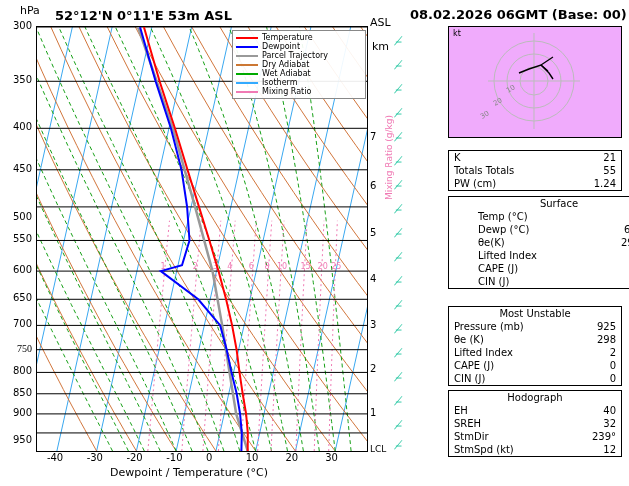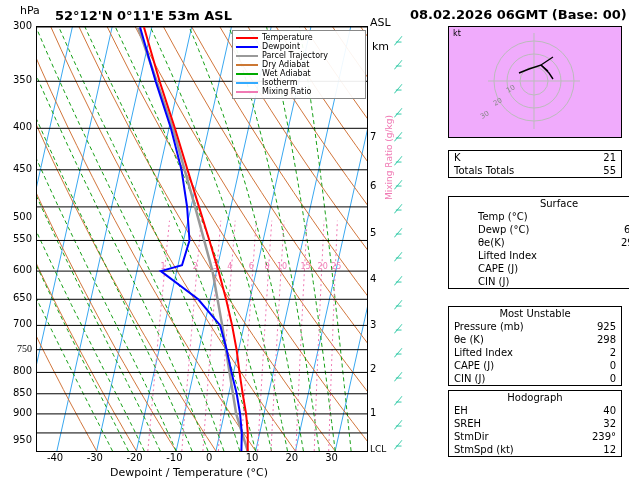--- a/index.html
+++ b/index.html
@@ -273,20 +273,24 @@
 
   <div class="panel" id="panel1">
       <div class="ln">
         <span>K</span>
         <span>21</span>
       </div>
       <div class="ln">
         <span>Totals Totals</span>
         <span>55</span>
       </div>
+      <div class="ln">
+        <span>PW (cm)</span>
+        <span>1.24</span>
+      </div>
     </div>
   <div class="panel" id="panel2">
       <div class="hdr">Surface</div>
       <div class="ln">
         <span>Temp (°C)</span>
         <span>8</span>
       </div>
       <div class="ln">
         <span>Dewp (°C)</span>
         <span>6.4</span>

